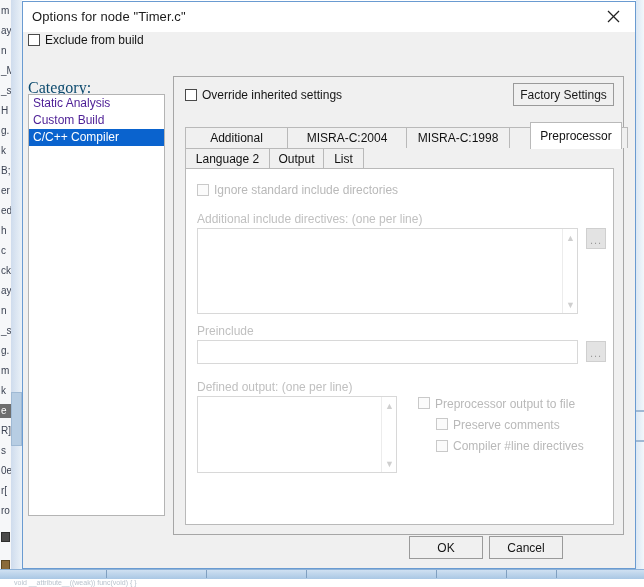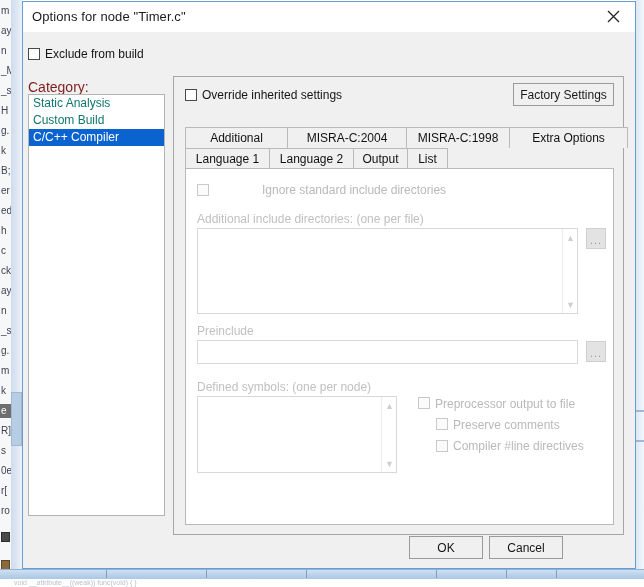--- a/index.html
+++ b/index.html
@@ -68,37 +68,37 @@
   }
   #close-btn{
     position:absolute;right:0;top:0;width:44px;height:29px;
     display:flex;align-items:center;justify-content:center;cursor:default;
   }
   #close-btn svg{display:block;}
 
   #dialog-body{position:absolute;left:0;top:30px;width:612px;height:536px;background:#f0f0f0;}
 
   
-  #exclude-row{position:absolute;left:5px;top:15px;display:flex;align-items:center;}
+  #exclude-row{position:absolute;left:5px;top:1px;display:flex;align-items:center;}
   .wincheck{
     width:12px;height:12px;background:#ffffff;border:1px solid #4a4a4a;
     box-sizing:border-box;display:inline-block;flex:none;
   }
   .wincheck.dim{border-color:#c9c9c9;background:#fbfbfb;}
   .chk-label{font-size:12px;color:#151515;margin-left:5px;white-space:nowrap;}
   .chk-label.dim{color:#b9b9b9;}
 
   
-  #category-label{position:absolute;left:5px;top:47px;font-size:14px;color:#7f1d1d;}
+  #category-label{position:absolute;left:5px;top:47px;font-size:16px;color:#0c4a6e;font-family:Liberation Serif, serif;}
   #category-list{
     position:absolute;left:5px;top:62px;width:137px;height:422px;
     background:#ffffff;border:1px solid #b4b4b4;box-sizing:border-box;overflow:hidden;
   }
   .cat-item{
-    height:17px;line-height:17px;font-size:12px;color:#0f766e;padding-left:4px;
+    height:17px;line-height:17px;font-size:12px;color:#4c1d95;padding-left:4px;
     white-space:nowrap;cursor:default;
   }
   .cat-item.selected{background:#0a63ce;color:#ffffff;}
 
   
   #groupbox{
     position:absolute;left:150px;top:44px;width:451px;height:459px;
     background:#f0f0f0;border:1px solid #a6a6a6;box-sizing:border-box;
   }
   #override-row{position:absolute;left:11px;top:11px;display:flex;align-items:center;}
@@ -247,48 +247,48 @@
       <div id="factory-btn">Factory Settings</div>
 
       <div id="tabstrip">
         <div class="tabrow r1">
           <div class="tab" style="width:103px;">Additional</div>
           <div class="tab" style="width:120px;">MISRA-C:2004</div>
           <div class="tab" style="width:104px;">MISRA-C:1998</div>
           <div class="tab" style="width:119px;">Extra Options</div>
         </div>
         <div class="tabrow r2">
-          <div class="tab" style="width:85px;">Language 1</div>
           <div class="tab" style="width:85px;">Language 2</div>
           <div class="tab" style="width:55px;">Output</div>
           <div class="tab" style="width:41px;">List</div>
         </div>
+        <div class="tab active" style="width:92px;margin-left:345px;position:absolute;left:0;">Preprocessor</div>
       </div>
 
       <div id="tabpage">
 
-        <div style="position:absolute;left:11px;top:14px;display:flex;align-items:center;gap:48px;">
+        <div style="position:absolute;left:11px;top:14px;display:flex;align-items:center;">
           <span class="wincheck dim"></span>
           <span class="chk-label dim">Ignore standard include directories</span>
         </div>
 
-        <div class="f-label" style="left:11px;top:43px;">Additional include directories: (one per file)</div>
+        <div class="f-label" style="left:11px;top:43px;">Additional include directives: (one per line)</div>
         <div class="f-box" style="left:11px;top:59px;width:381px;height:86px;">
           <div class="vscroll">
             <div class="arrow up">▲</div>
             <div class="arrow down">▼</div>
           </div>
         </div>
         <div class="ell-btn" style="left:400px;top:59px;">...</div>
 
         <div class="f-label" style="left:11px;top:155px;">Preinclude</div>
         <div class="f-box" style="left:11px;top:171px;width:381px;height:24px;"></div>
         <div class="ell-btn" style="left:400px;top:172px;">...</div>
 
-        <div class="f-label" style="left:11px;top:211px;">Defined symbols: (one per node)</div>
+        <div class="f-label" style="left:11px;top:211px;">Defined output: (one per line)</div>
         <div class="f-box" style="left:11px;top:227px;width:200px;height:77px;">
           <div class="vscroll">
             <div class="arrow up">▲</div>
             <div class="arrow down">▼</div>
           </div>
         </div>
 
         <div style="position:absolute;left:232px;top:228px;display:flex;align-items:flex-start;">
           <span class="wincheck dim"></span>
           <span class="chk-label dim">Preprocessor output to file</span>

